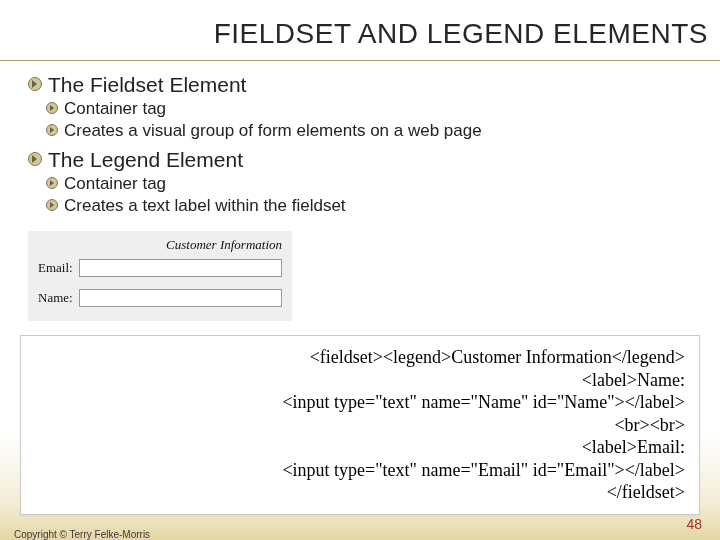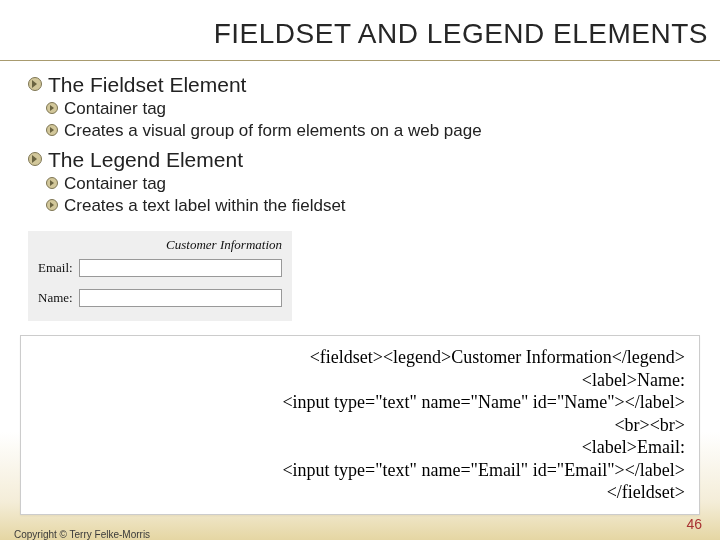--- a/index.html
+++ b/index.html
@@ -150,14 +150,14 @@
 
   <div class="codeblock">&lt;fieldset&gt;&lt;legend&gt;Customer Information&lt;/legend&gt;
    &lt;label&gt;Name:
    &lt;input type="text" name="Name" id="Name"&gt;&lt;/label&gt;
    &lt;br&gt;&lt;br&gt;
    &lt;label&gt;Email:
    &lt;input type="text" name="Email" id="Email"&gt;&lt;/label&gt;
 &lt;/fieldset&gt;</div>
 
   <div class="footer">Copyright © Terry Felke-Morris</div>
-  <div class="pagenum">46</div>
+  <div class="pagenum">48</div>
 </div>
 
 </body></html>

